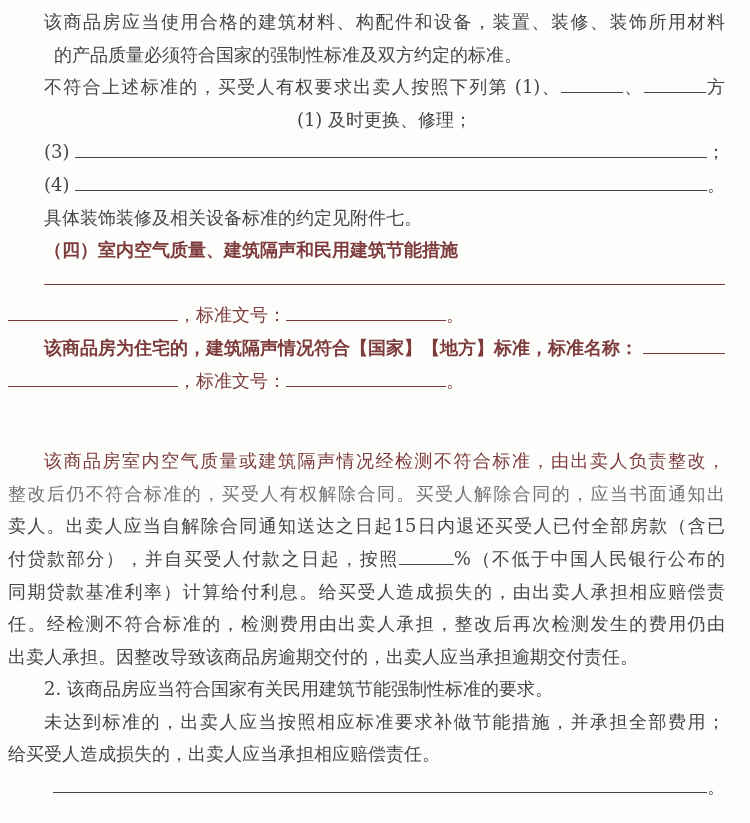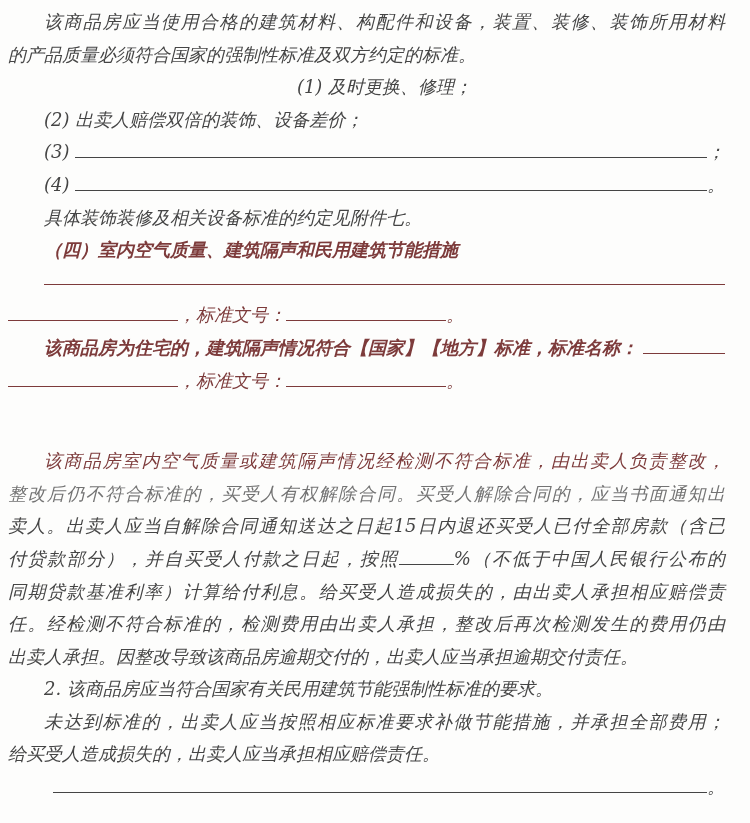--- a/index.html
+++ b/index.html
@@ -44,25 +44,25 @@
     flex: 1 1 auto;
     height: 0.95em;
     border-bottom: 1.6px solid currentColor;
   }
   .flex > .fill:not(:first-child) { margin-left: 5px; }
   .t { display: inline; }
 </style>
 </head>
 <body>
 
-<main class="page" style="background: rgb(253, 253, 252); font-style: italic;">
+<main class="page" style="background: rgb(253, 253, 252);">
     <div class="line ind j" style="color: rgb(69, 69, 69);"><span class="t">该商品房应当使用合格的建筑材料、构配件和设备，装置、装修、装饰所用材料</span></div>
-    <div class="line" style="color: rgb(69, 69, 69);"><span class="t">的产品质量必须符合国家的强制性标准及双方约定的标准。</span></div>
+    <div class="line" style="color: rgb(69, 69, 69); margin-left: 46px;"><span class="t">的产品质量必须符合国家的强制性标准及双方约定的标准。</span></div>
+    <div class="line ind j" style="color: rgb(69, 69, 69);"><span class="t">不符合上述标准的，买受人有权要求出卖人按照下列第 (1)、</span><span class="bl" style="width: 62px;"></span><span class="t">、</span><span class="bl" style="width: 62px;"></span><span class="t">方</span></div>
     <div class="line ind" style="color: rgb(69, 69, 69); text-align: center;"><span class="t">(1) 及时更换、修理；</span></div>
-    <div class="line ind" style="color: rgb(69, 69, 69);"><span class="t">(2) 出卖人赔偿双倍的装饰、设备差价；</span></div>
     <div class="line flex" style="color: rgb(69, 69, 69); padding-left: 2em;">
       <span class="t">(3)</span>
       <span class="fill"></span>
       <span class="t">；</span>
     </div>
     <div class="line flex" style="color: rgb(69, 69, 69); padding-left: 2em;">
       <span class="t">(4)</span>
       <span class="fill"></span>
       <span class="t">。</span>
     </div>

